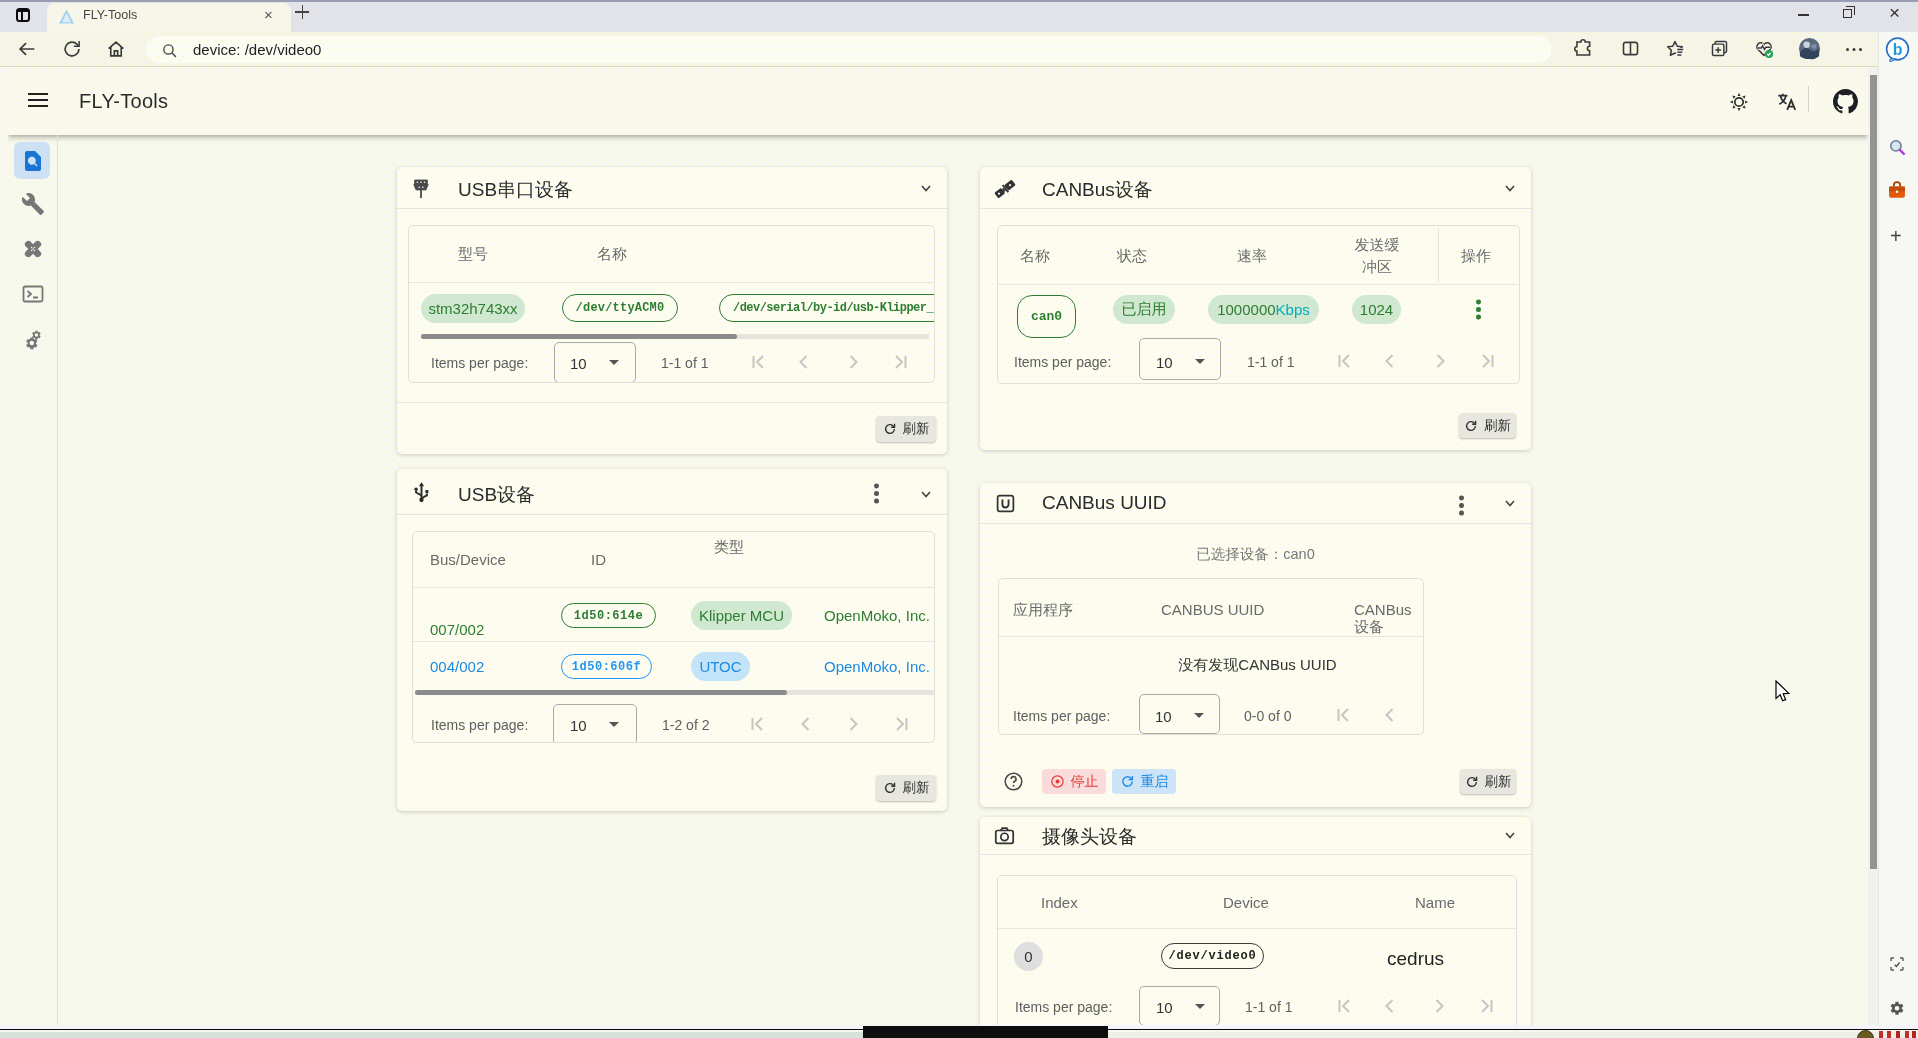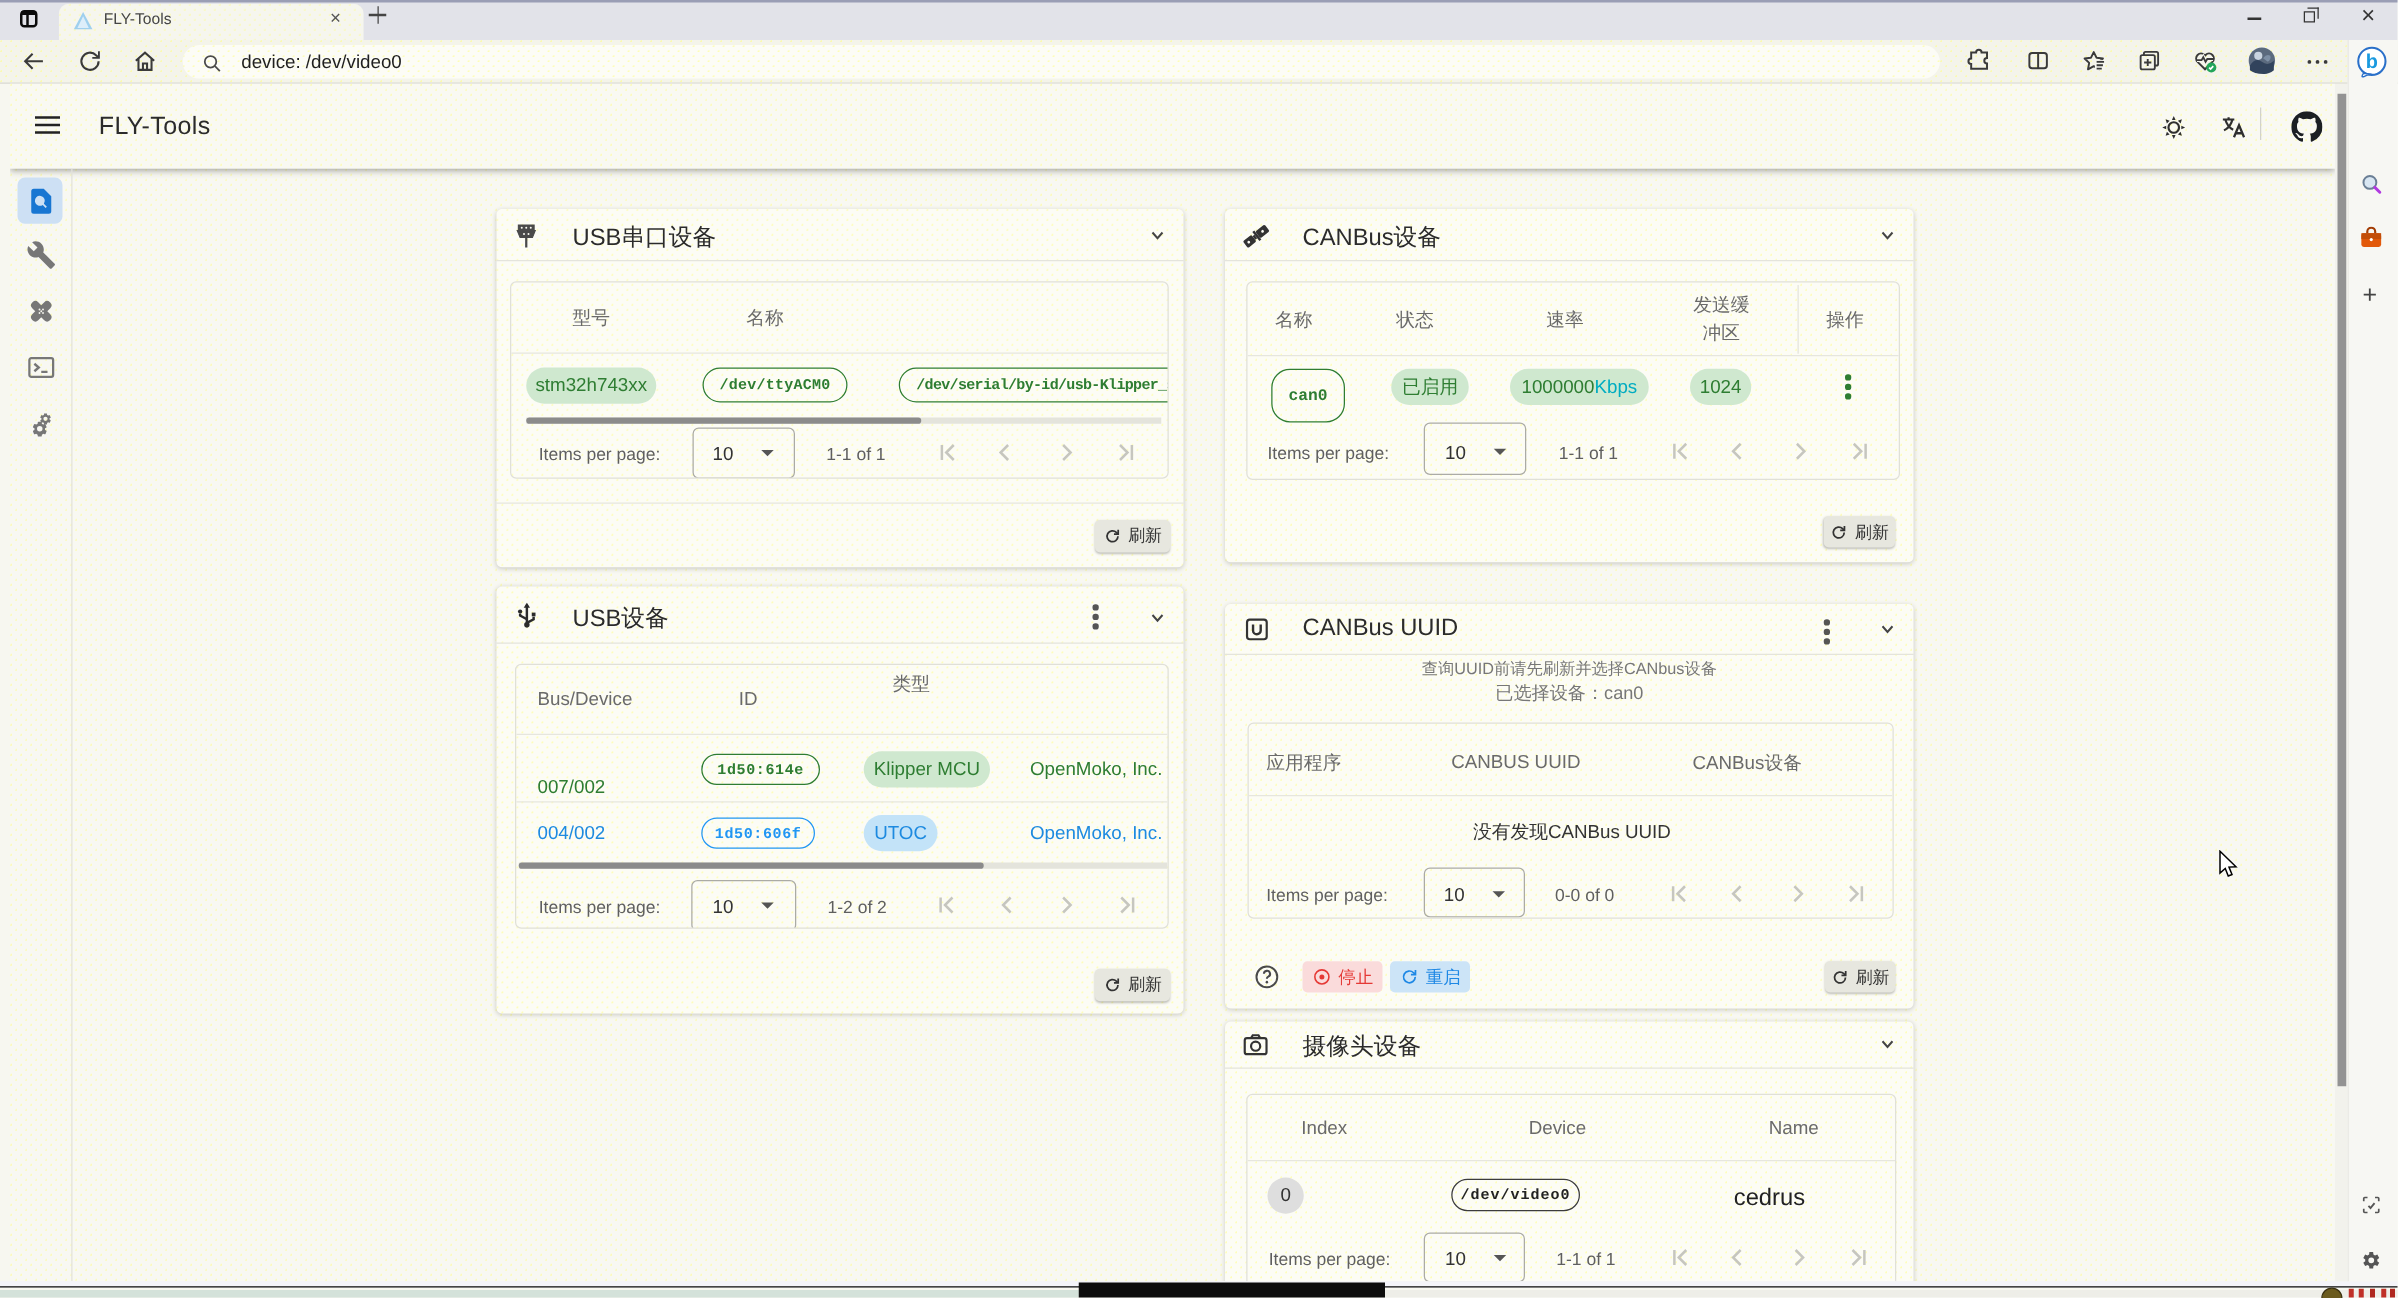--- a/index.html
+++ b/index.html
@@ -386,23 +386,22 @@
   <div class="chdr" style="height:41px"></div>
   <div class="cico" style="left:15px;top:10px;width:21px;height:21px"><svg viewBox="0 0 24 24" fill="none" stroke="#333" stroke-width="2">
           <rect x="3" y="3" width="18" height="18" rx="2.5"></rect>
           <path d="M8.5 7.5 V13 a3.5 3.5 0 0 0 7 0 V7.5" stroke-width="2.2"></path>
         </svg></div>
   <div class="cttl" style="left:62px;top:9px">CANBus UUID</div>
   <div class="kdot" style="left:479px;top:20px"></div>
   <svg class="chev" style="right:14px;top:13px" viewBox="0 0 14 14" fill="none" stroke="#444" stroke-width="1.6">
         <path d="M3 5 L7 9.5 L11 5"></path>
       </svg>
-  <div class="abs" style="left:0;top:43px;width:551px;text-align:center;font-size:13px;color:#777">查询UUID前请先刷新并选择CANbus设备</div>
   <div class="abs" style="left:0;top:62px;width:551px;text-align:center;font-size:14.5px;color:#777">已选择设备：can0</div>
-  <div class="panel" style="left:18px;top:95px;width:517px;height:157px">
+  <div class="panel" style="left:18px;top:95px;width:426px;height:157px">
     <div class="th" style="left:14px;top:22px">应用程序</div>
     <div class="th" style="left:162px;top:22px">CANBUS UUID</div>
     <div class="th" style="left:355px;top:22px">CANBus设备</div>
     <div class="rdiv" style="top:57px"></div>
     <div class="abs" style="left:0;width:517px;top:77px;text-align:center;font-size:15px;color:#333">没有发现CANBus UUID</div>
     <div class="pgn" style="left:14px;top:129px">Items per page:</div>
     <div class="sel" style="left:140px;top:115px;width:81px;height:40px"></div>
     <div class="selt" style="left:156px;top:129px">10</div>
     <div class="selar" style="left:195px;top:134px"></div>
     <div class="pgn" style="left:245px;top:129px">0-0 of 0</div>

